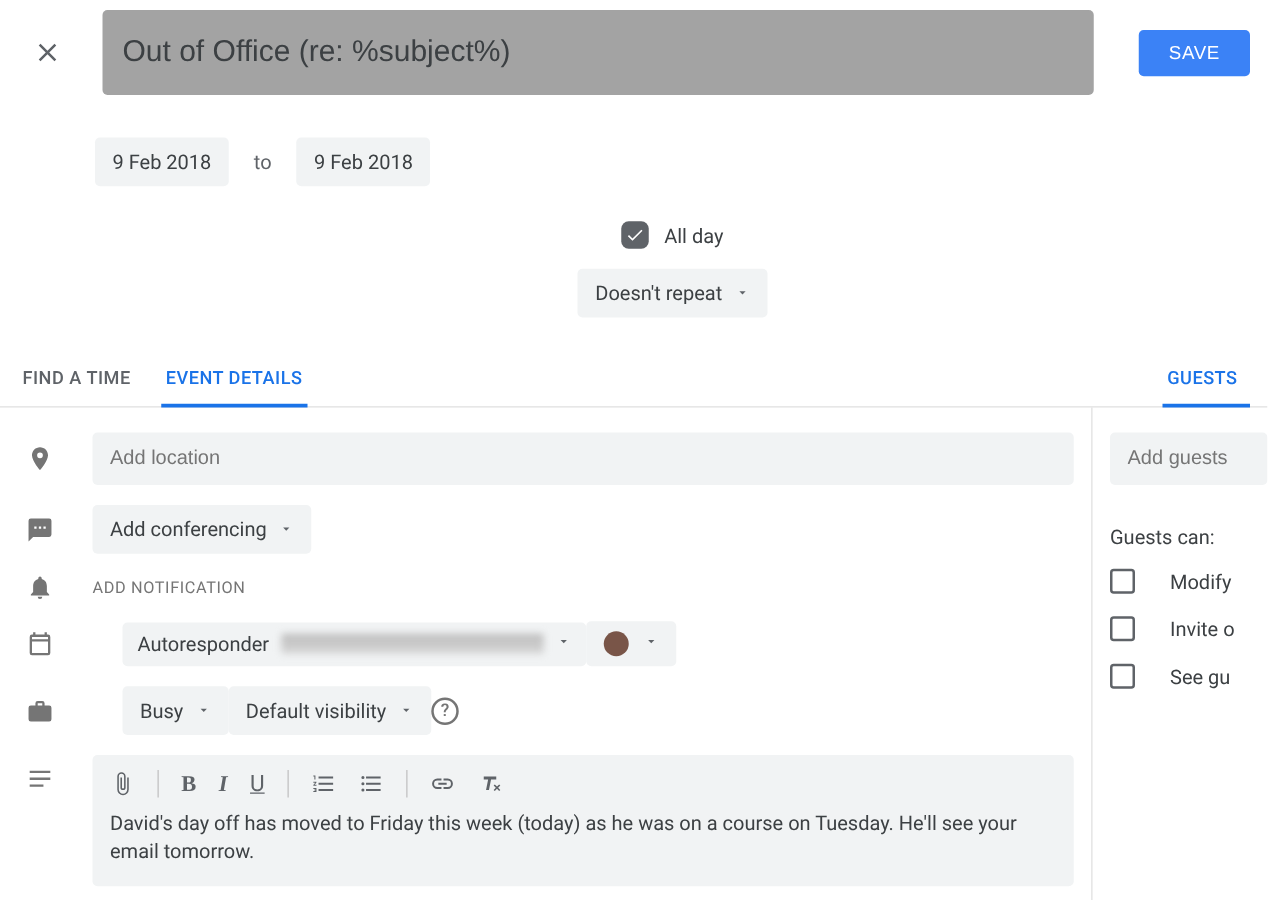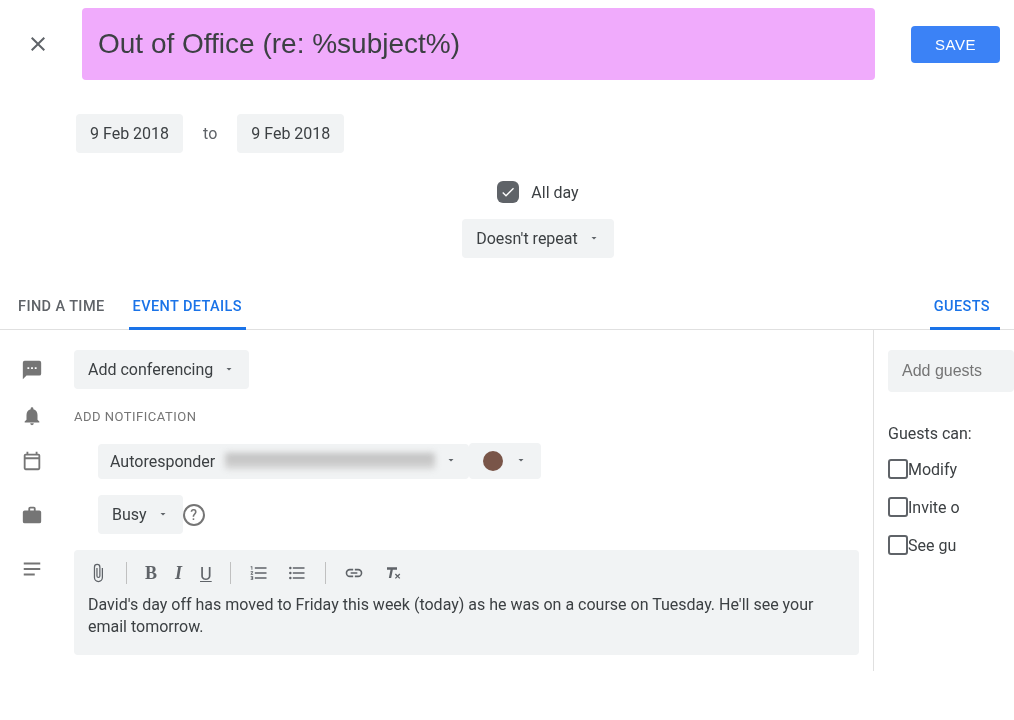--- a/index.html
+++ b/index.html
@@ -21,23 +21,23 @@
   }
   .close-btn {
     width: 48px; height: 48px;
     display: flex; align-items: center; justify-content: center;
     cursor: pointer;
     color: #5f6368;
   }
   .close-btn svg { width: 24px; height: 24px; }
   .title-input {
     flex: 1;
-    background: #f0abfc;
+    background: #a3a3a3;
     border: none;
-    font-size: 28px;
+    font-size: 24px;
     color: #3c4043;
     padding: 20px 16px;
     border-radius: 4px;
     outline: none;
     margin-right: 16px;
   }
   .save-btn {
     background: #3b82f6;
     color: #fff;
     font-weight: 500;
@@ -176,21 +176,21 @@
     background: #f1f3f4;
     border: none;
     font-size: 16px;
     padding: 12px 14px;
     border-radius: 4px;
     outline: none;
     margin-bottom: 32px;
   }
   .guest-input::placeholder { color: #757575; }
   .perm-title { font-size: 16px; color: #3c4043; margin-bottom: 16px; }
-  .perm-row { display: flex; align-items: center; margin-bottom: 18px; cursor: pointer; }
+  .perm-row { display: flex; align-items: center; gap: 28px; margin-bottom: 18px; cursor: pointer; }
   .cb-empty {
     width: 20px; height: 20px; border: 2px solid #5f6368; border-radius: 3px;
   }
   .perm-label { font-size: 16px; color: #3c4043; white-space: nowrap; }
   .caret svg { width: 12px; height: 12px; fill: #5f6368; }
 </style>
 </head>
 <body>
 
 <div class="container">
@@ -235,20 +235,28 @@
       <div class="tab">FIND A TIME</div>
       <div class="tab active">EVENT DETAILS</div>
     </div>
     <div class="tabs-spacer"></div>
     <div class="tab active guest-tab">GUESTS</div>
   </div>
 
   <div class="body-cols">
     <div class="left-col">
 
+      <div class="field-row">
+        <div class="icon-slot">
+          <svg viewBox="0 0 24 24">
+              <path d="M12 2C8.13 2 5 5.13 5 9c0 5.25 7 13 7 13s7-7.75 7-13c0-3.87-3.13-7-7-7zm0 9.5a2.5 2.5 0 1 1 0-5 2.5 2.5 0 0 1 0 5z"></path>
+            </svg>
+        </div>
+        <input class="loc-input" placeholder="Add location" style="">
+      </div>
 
       <div class="field-row">
         <div class="icon-slot">
           <svg viewBox="0 0 24 24">
               <path d="M20 2H4a2 2 0 0 0-2 2v18l4-4h14a2 2 0 0 0 2-2V4a2 2 0 0 0-2-2zM9 11H7V9h2v2zm4 0h-2V9h2v2zm4 0h-2V9h2v2z"></path>
             </svg>
         </div>
         <div class="dropdown">
           <span>Add conferencing</span>
           <span class="caret"><svg viewBox="0 0 24 24">
@@ -295,20 +303,26 @@
               <path d="M20 7h-4V5a2 2 0 0 0-2-2h-4a2 2 0 0 0-2 2v2H4a2 2 0 0 0-2 2v10a2 2 0 0 0 2 2h16a2 2 0 0 0 2-2V9a2 2 0 0 0-2-2zM10 5h4v2h-4V5z"></path>
             </svg>
         </div>
         <div class="inline-row">
           <div class="dropdown">
             <span>Busy</span>
             <span class="caret"><svg viewBox="0 0 24 24">
                   <path d="M7 10l5 5 5-5z"></path>
                 </svg></span>
           </div>
+          <div class="dropdown">
+            <span>Default visibility</span>
+            <span class="caret"><svg viewBox="0 0 24 24">
+                  <path d="M7 10l5 5 5-5z"></path>
+                </svg></span>
+          </div>
           <div class="help-circle">?</div>
         </div>
       </div>
 
       <div class="field-row align-top">
         <div class="icon-slot" style="padding-top:8px">
           <svg viewBox="0 0 24 24">
               <path d="M3 17h12v2H3v-2zm0-6h18v2H3v-2zm0-6h18v2H3V5z"></path>
             </svg>
         </div>

